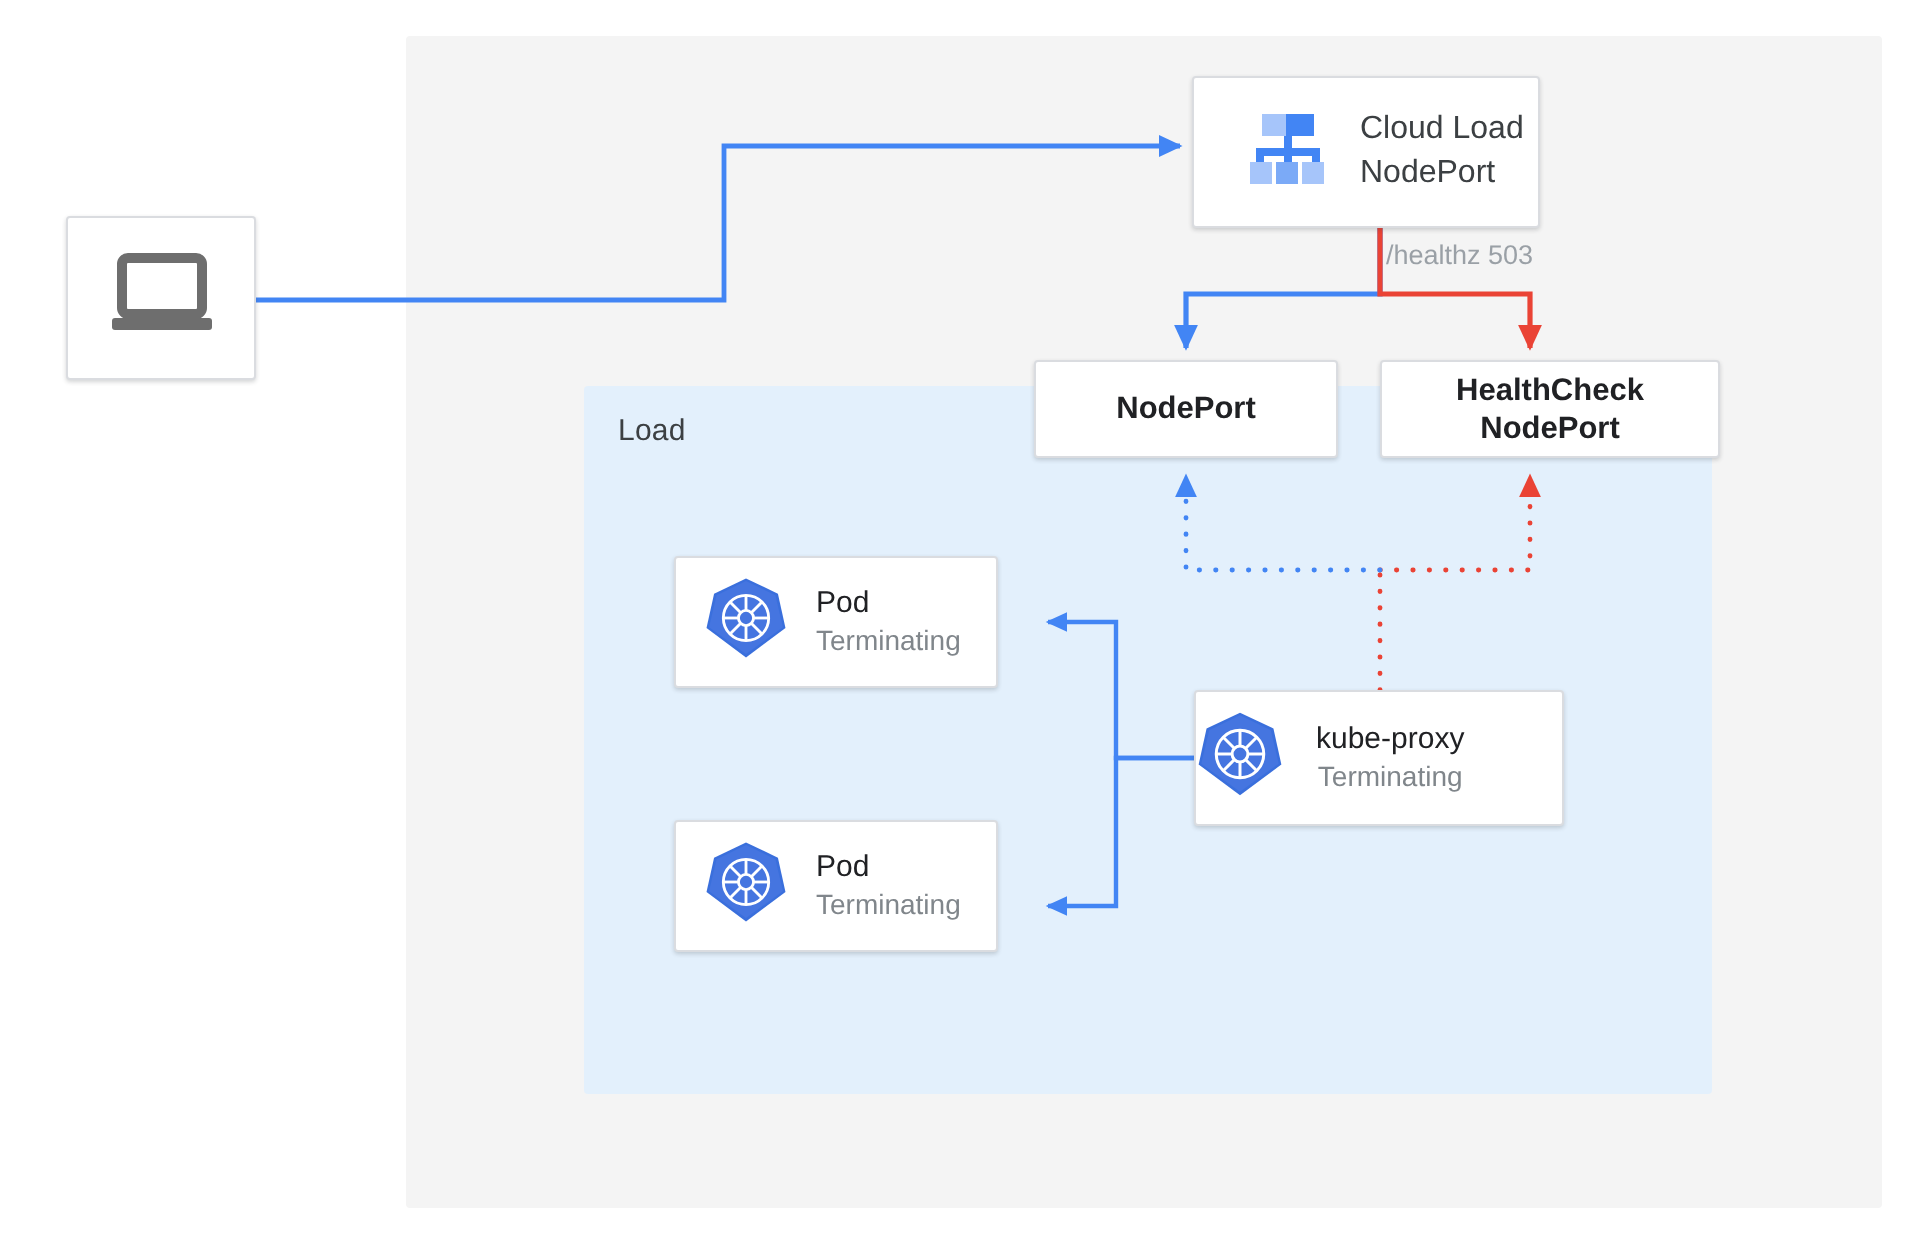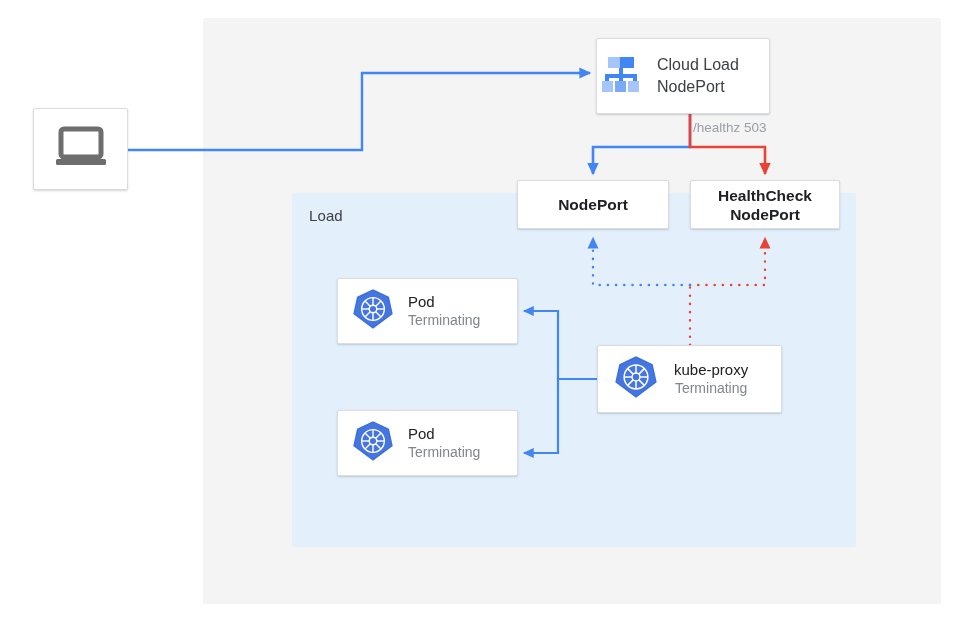--- a/index.html
+++ b/index.html
@@ -76,45 +76,45 @@
     white-space: nowrap;
     text-align: center;
   }
 
   
   .client-box { left: 33px; top: 108px; width: 95px; height: 82px; }
   .client-box .card-inner { justify-content: center; }
 
   
   .lb-box { left: 596px; top: 38px; width: 174px; height: 76px; }
-  .lb-box .card-inner { padding-left: 0; gap: 12px; }
+  .lb-box .card-inner { padding-left: 23px; gap: 12px; }
   .lb-box .card-title { white-space: normal; line-height: 22px; font-size: 16px; color: #3c4043; }
 
   
   .port-box { height: 49px; }
   .port-box .card-inner { justify-content: center; text-align: center; }
   .port-box .card-title {
     font-weight: bold;
     font-size: 15.5px;
     color: #202124;
     line-height: 19px;
     white-space: normal;
   }
   .nodeport-box { left: 517px; top: 180px; width: 152px; }
-  .hcnodeport-box { left: 690px; top: 180px; width: 150px; }
-
-  
-  .pod-box { left: 337px; width: 181px; height: 66px; }
+  .hcnodeport-box { left: 690px; top: 180px; width: 170px; }
+
+  
+  .pod-box { left: 337px; width: 162px; height: 66px; }
   .pod-box .card-inner { padding-left: 14px; gap: 14px; }
   .pod-1 { top: 278px; }
   .pod-2 { top: 410px; }
 
   
   .kubeproxy-box { left: 597px; top: 345px; width: 185px; height: 68px; }
-  .kubeproxy-box .card-inner { padding-left: 16px; gap: 16px; }
+  .kubeproxy-box .card-inner { gap: 16px; }
 
   
   #wires {
     position: absolute;
     left: 0; top: 0;
     width: 965px; height: 623px;
     pointer-events: none;
   }
 
   .healthz-label {

